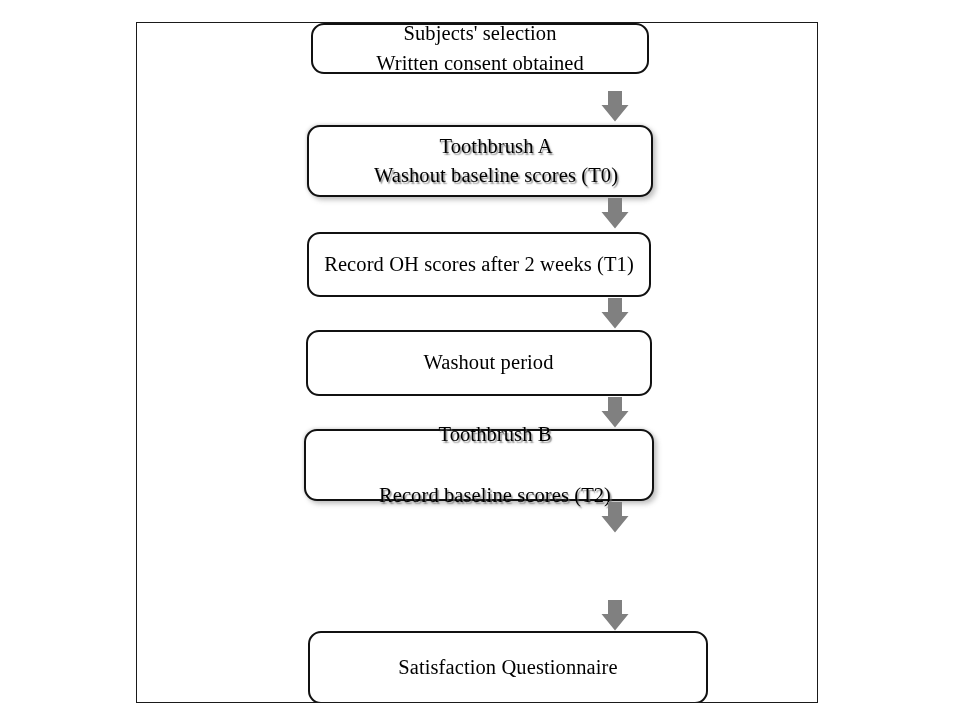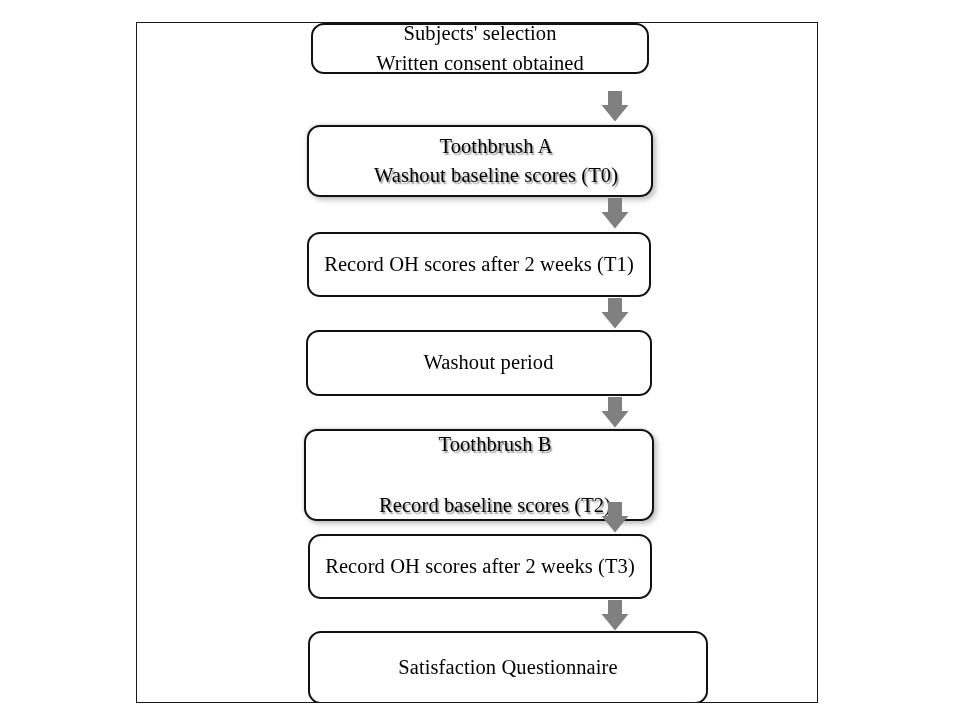--- a/index.html
+++ b/index.html
@@ -73,21 +73,21 @@
 
   .node-line {
     display: block;
   }
 
   
   .n-subjects      { left: 174px; top:  0px;  width: 338px; height: 51px; }
   .n-brush-a       { left: 170px; top: 102px; width: 346px; height: 72px; }
   .n-t1            { left: 170px; top: 209px; width: 344px; height: 65px; text-align: center; }
   .n-washout       { left: 169px; top: 307px; width: 346px; height: 66px; padding-left: 19px; }
-  .n-brush-b       { left: 167px; top: 406px; width: 350px; height: 92px; gap: 32px; }
+  .n-brush-b       { left: 167px; top: 406px; width: 350px; height: 72px; gap: 32px; }
   .n-t3            { left: 171px; top: 511px; width: 344px; height: 65px; }
   .n-satisfaction  { left: 171px; top: 608px; width: 400px; height: 73px; }
 
   
   .arrow {
     position: absolute;
     width: 28px;
     height: 31px;
   }
   .a1 { left: 464px; top:  68px; }
@@ -151,23 +151,20 @@
         <span class="node-line">Toothbrush B</span>
         <span class="node-line">Record baseline scores (T2)</span>
       </div>
 
       <div class="arrow a5">
         <svg viewBox="0 0 28 31" width="28" height="31" aria-hidden="true">
           <polygon points="7,0 21,0 21,14 27.5,14 14,30.5 0.5,14 7,14" fill="#808080"></polygon>
         </svg>
       </div>
 
-      <div class="node n-t3">
-        <span class="node-line">Record OH scores after 2 weeks (T3)</span>
-      </div>
 
       <div class="arrow a6">
         <svg viewBox="0 0 28 31" width="28" height="31" aria-hidden="true">
           <polygon points="7,0 21,0 21,14 27.5,14 14,30.5 0.5,14 7,14" fill="#808080"></polygon>
         </svg>
       </div>
 
       <div class="node n-satisfaction">
         <span class="node-line">Satisfaction Questionnaire</span>
       </div>

